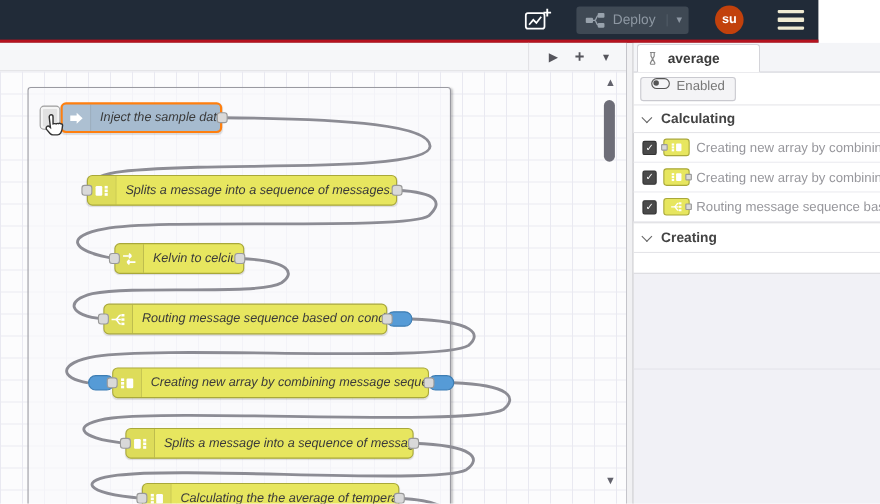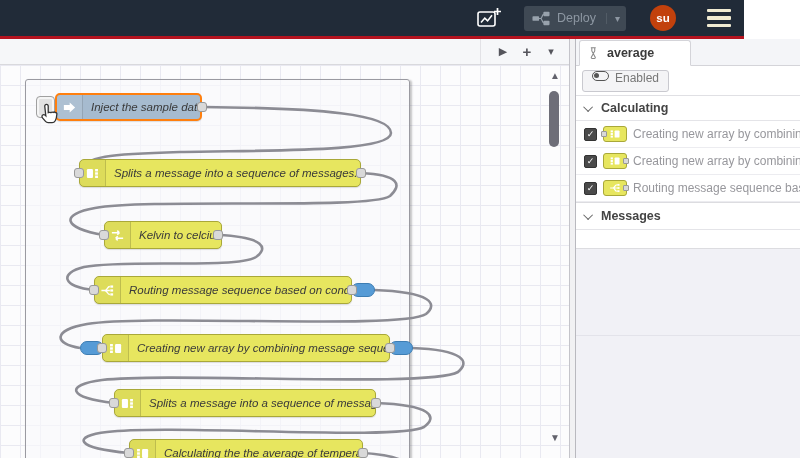--- a/index.html
+++ b/index.html
@@ -337,21 +337,21 @@
                 </g>
               </svg>
           </span>
           <span class="bp-label">Routing message sequence based on condition</span>
 
         </div>
       </div>
 
       <div class="section-hdr msg-hdr">
         <span class="chev"></span>
-        <span class="stitle">Messages</span>
+        <span class="stitle">Creating</span>
 
       </div>
       <div class="msg-white"></div>
       <div class="msg-empty">
         <div class="hairline"></div>
       </div>
     </div>
   </div>
 </div>
 

